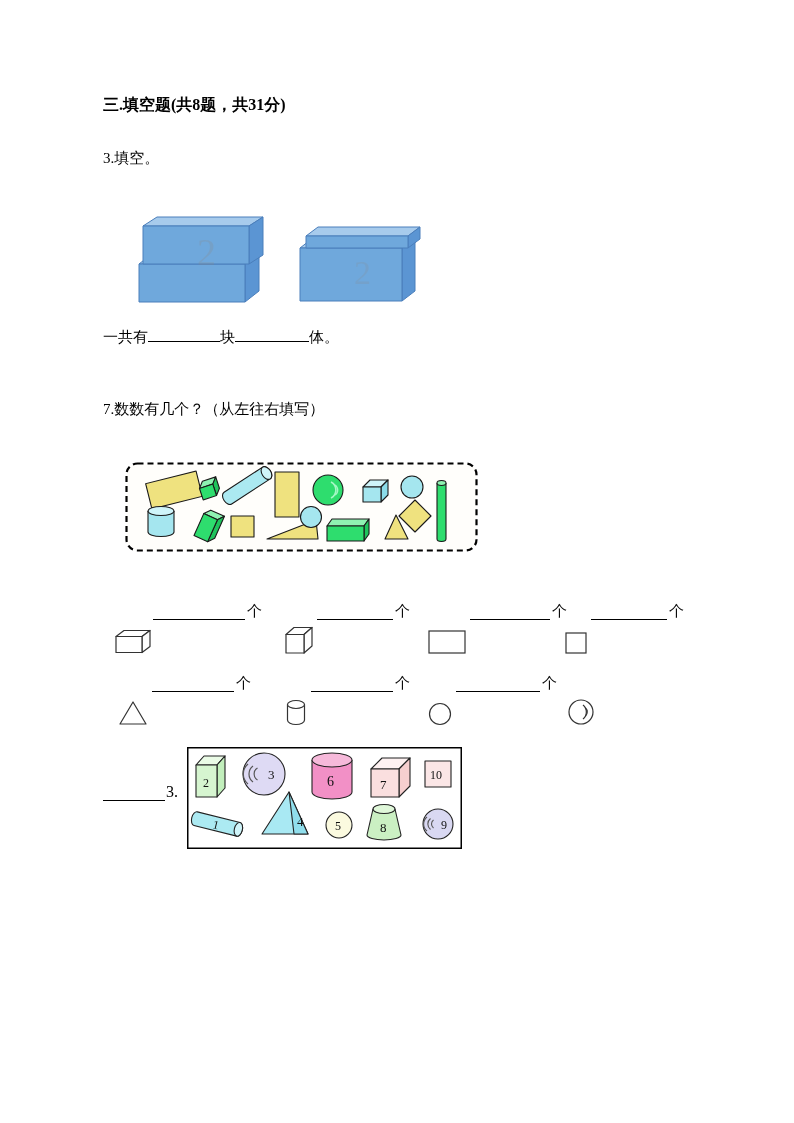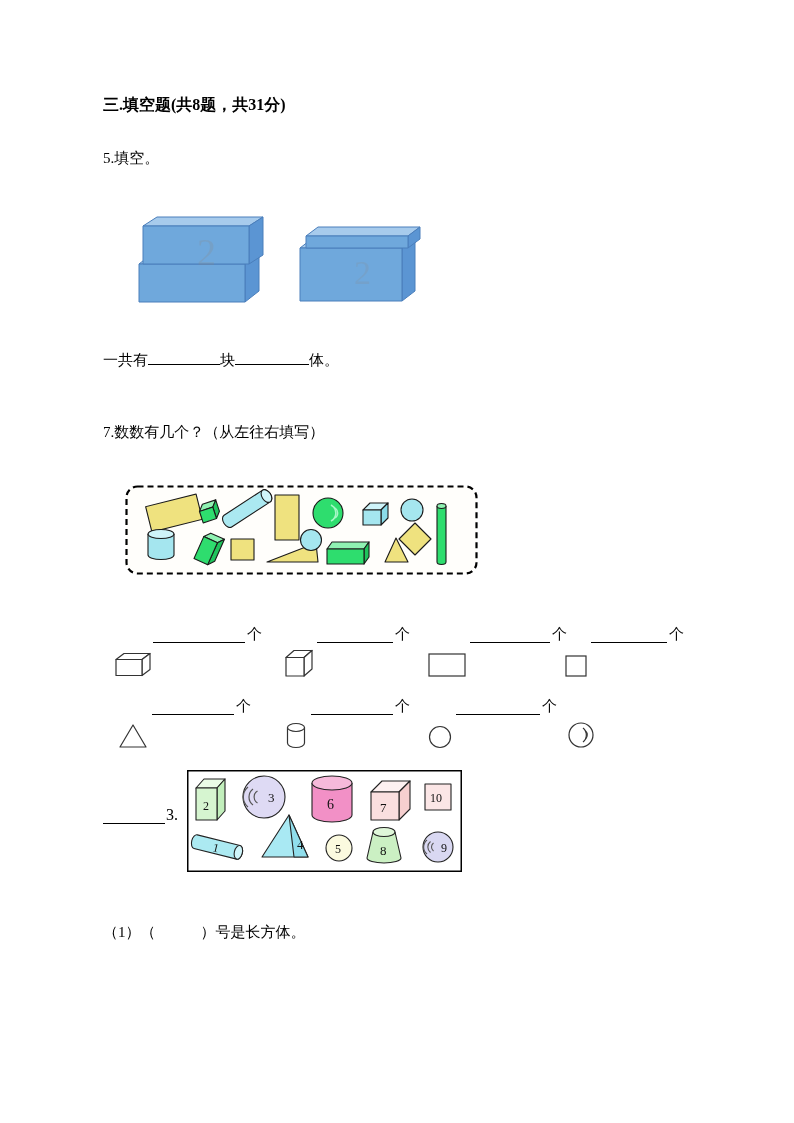--- a/index.html
+++ b/index.html
@@ -7,21 +7,21 @@
     width:794px;height:1123px;background:#ffffff;color:#000;
     font-family:"Liberation Serif","DejaVu Serif",serif;
     font-size:15px;overflow:hidden;
   }
   .page{position:relative;width:794px;height:1123px;padding:95px 0 0 103px;box-sizing:border-box;}
   .section-title{font-size:16px;font-weight:bold;line-height:20px;margin:0;}
   .q-label{font-size:15px;line-height:20px;margin:0;}
   .q1-label{margin-top:33px;}
   .figure1{margin:47px 0 0 32px;display:flex;align-items:flex-start;gap:26px;height:88px;}
   .fig-right{margin-top:7px;}
-  .q1-answer{margin-top:47px;line-height:20px;}
+  .q1-answer{margin-top:24px;line-height:20px;}
   .u-line{display:inline-block;border-bottom:1.2px solid #000;height:14px;vertical-align:baseline;}
   .u1{width:72px;} .u2{width:74px;}
   .q2-label{margin-top:52px;}
   .dashed-figure{margin:43px 0 0 22px;width:353px;height:90px;}
   .blank-row{display:flex;margin-top:50px;height:52px;}
   .blank-row.second{margin-top:20px;}
   .blank-item{position:relative;height:52px;flex:0 0 auto;}
   .bi-icon{position:absolute;left:0;bottom:0;line-height:0;}
   .bi-line{position:absolute;top:0;height:17px;border-bottom:1.4px solid #000;}
   .bi-unit{position:absolute;top:0;font-size:15px;line-height:19px;}
@@ -34,21 +34,21 @@
   svg{display:block;}
   svg text{font-family:"Liberation Serif","DejaVu Serif",serif;}
 </style>
 </head>
 <body>
 
 <div class="page">
 
   <h3 class="section-title">三.填空题(共8题，共31分)</h3>
 
-  <p class="q-label q1-label">5.填空。</p>
+  <p class="q-label q1-label">3.填空。</p>
 
   <div class="figure1">
     <svg width="135" height="88" viewBox="0 0 135 88">
       <g stroke="#4a7ebb" stroke-width="1" stroke-linejoin="round">
         <path d="M4,49 L110,49 L124,38 L18,38 Z" fill="#A7CBEC"></path>
         <path d="M110,87 L110,49 L124,38 L124,76 Z" fill="#5B95D3"></path>
         <rect x="4" y="49" width="106" height="38" fill="#6FA8DC"></rect>
         <path d="M8,11 L114,11 L128,2 L22,2 Z" fill="#A7CBEC"></path>
         <path d="M114,49 L114,11 L128,2 L128,40 Z" fill="#5B95D3"></path>
         <rect x="8" y="11" width="106" height="38" fill="#6FA8DC"></rect>
@@ -277,15 +277,14 @@
           <g>
             <circle cx="251" cy="77" r="15" fill="#D9D8F2"></circle>
             <path d="M240,70 a9,9 0 0 0 0,14 M243.5,71.5 a7,7 0 0 0 0,11 M246.5,73 a5,5 0 0 0 0,8" fill="none" stroke="#555" stroke-width="1.1"></path>
             <text x="254" y="82" stroke="none" fill="#111">9</text>
           </g>
         </g>
       </svg>
     </div>
   </div>
 
-  <p class="sub-q">（1）（　　　）号是长方体。</p>
 
 </div>
 
 </body></html>

